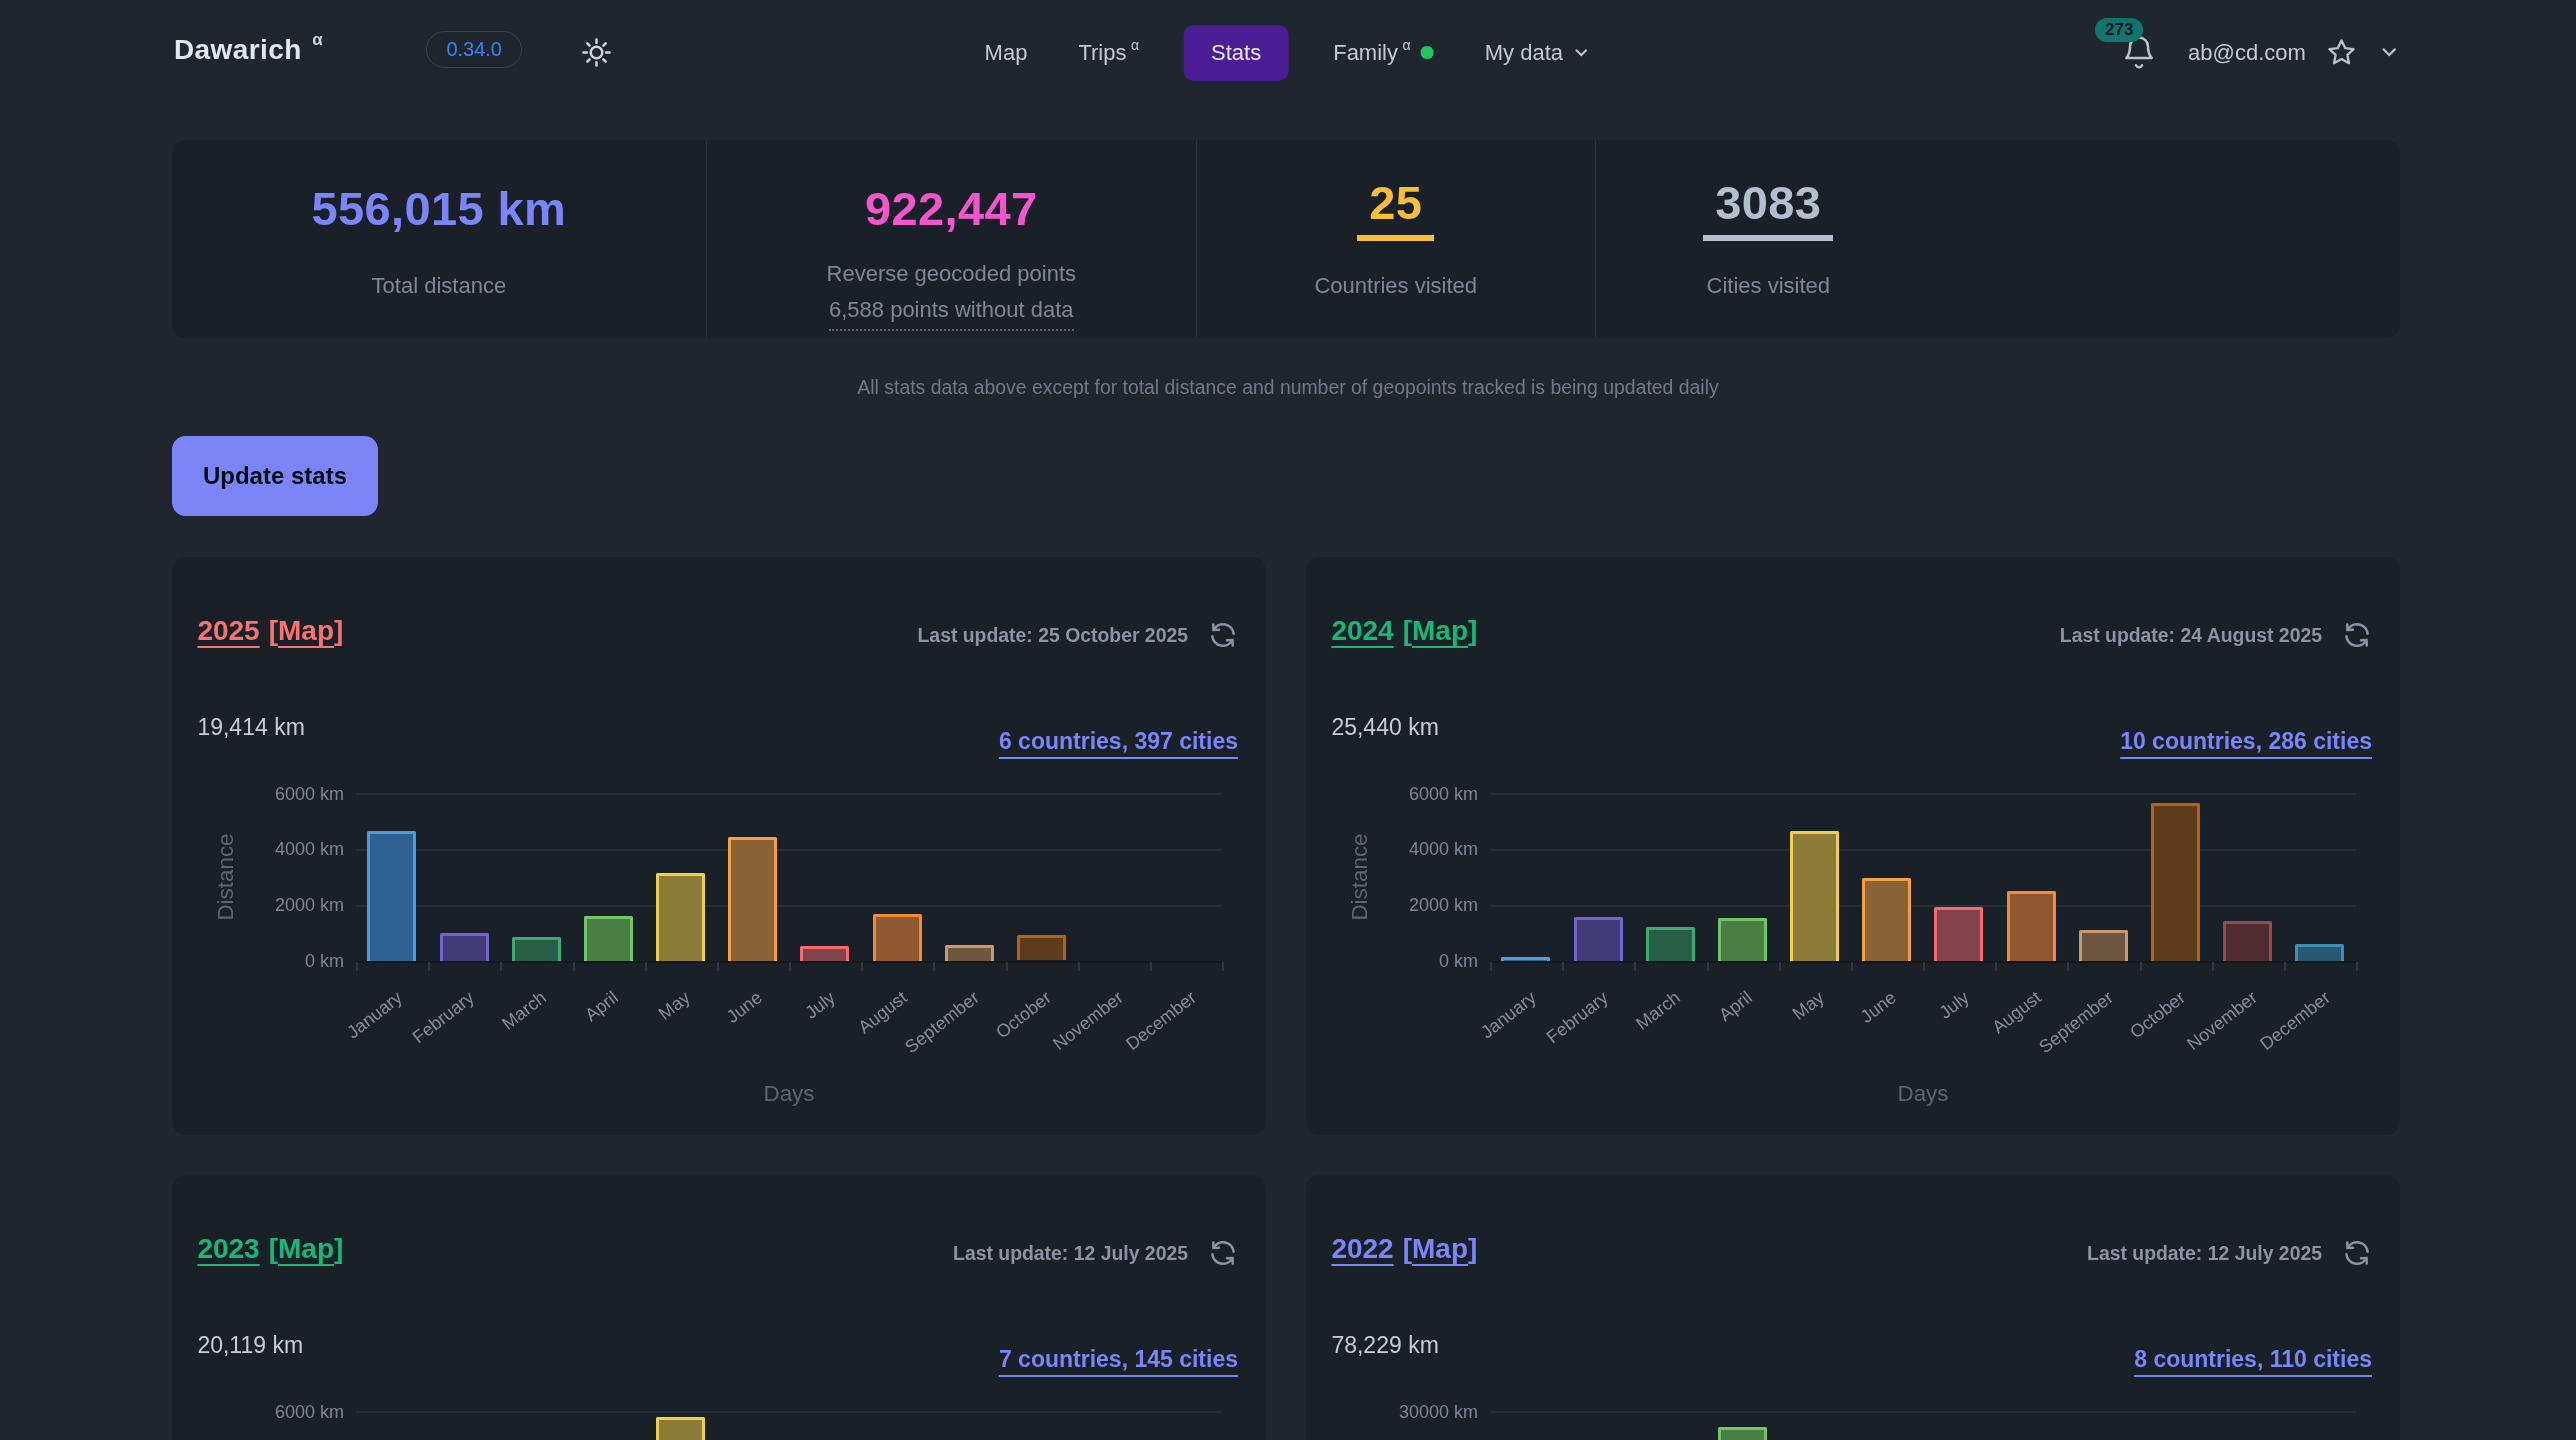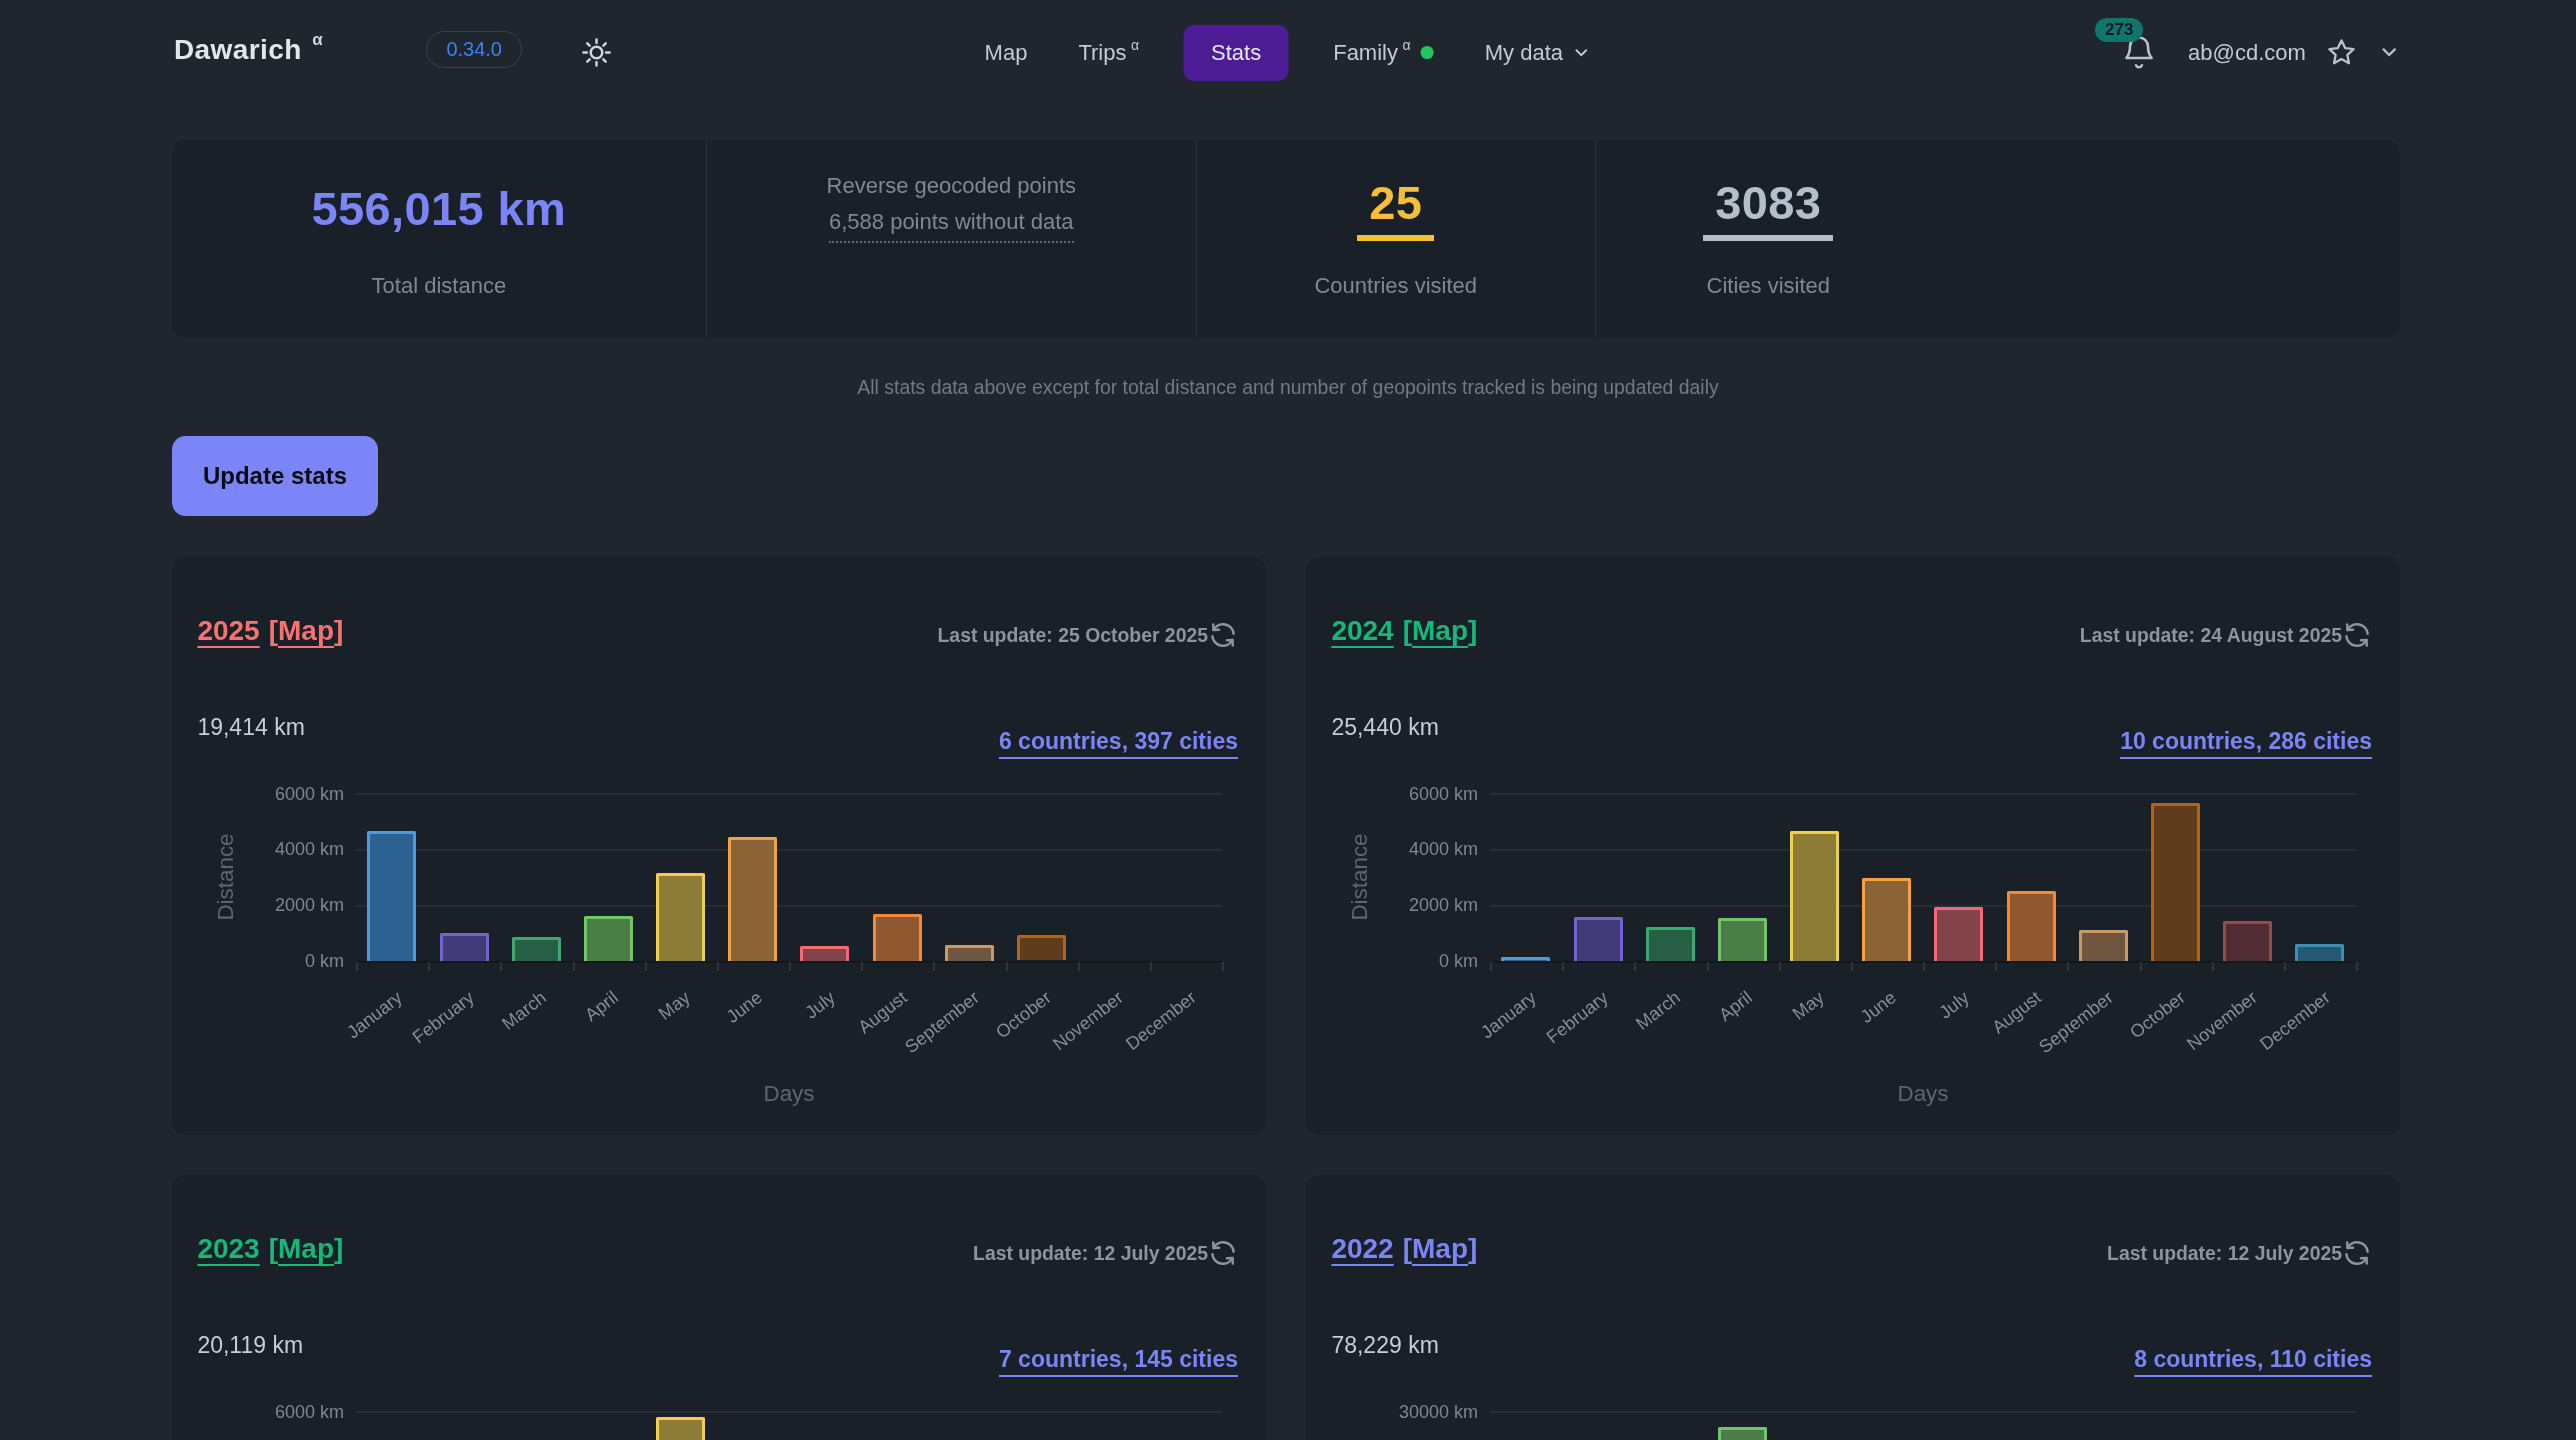--- a/index.html
+++ b/index.html
@@ -44,21 +44,21 @@
   .update-btn { position:absolute; left:172px; top:436px; width:206px; height:80px; background:#7b85f8; color:#070b12;
     border:none; border-radius:13.5px; font-size:24px; font-weight:bold; font-family:"Liberation Sans",sans-serif; cursor:pointer; }
   
   .ycard { position:absolute; width:1094px; height:578px; background:#1a2027; border-radius:13.5px; overflow:hidden; }
   .pos0 { left:172px;  top:557px; }
   .pos1 { left:1306px; top:557px; }
   .pos2 { left:172px;  top:1175px; }
   .pos3 { left:1306px; top:1175px; }
   .ytitle { position:absolute; left:25.4px; top:58px; font-size:28px; font-weight:bold; display:flex; gap:9px; cursor:pointer; }
   .ytitle a { text-decoration:underline; text-underline-offset:6px; text-decoration-thickness:2.2px; }
-  .lastupd { position:absolute; right:28px; top:63px; display:flex; align-items:center; gap:0; }
+  .lastupd { position:absolute; right:28px; top:63px; display:flex; align-items:center; gap:20px; }
   .lastupd-text { font-size:19.4px; font-weight:bold; color:#8b95a2; }
   .ydist { position:absolute; left:25.4px; top:117px; font-size:23px; color:#c6cdd6;margin-top:40px; }
   .ylink { position:absolute; right:28px; top:171px; font-size:23px; font-weight:bold; color:#7b85f8;
     text-decoration:underline; text-underline-offset:7.5px; text-decoration-thickness:1.5px; cursor:pointer; }
   
   .chart-host { position:absolute; inset:0; pointer-events:none; }
   .gridline { position:absolute; height:1.5px; background:#262d36; }
   .gridline.base { height:2.2px; background:#12171d; }
   .ytick-label { position:absolute; width:172px; text-align:right; font-size:18px; color:#7d8794; }
   .xtick { position:absolute; width:1.5px; height:9px; background:#2e353e; }
@@ -139,20 +139,23 @@
 </div>
 
 <div class="stats-panel">
   <div class="stat-cell c0">
     <div class="val-zone">
         <span class="stat-value" style="color: rgb(123, 133, 248);">556,015 km</span>
       </div>
     <span class="stat-label">Total distance</span>
   </div>
   <div class="stat-cell c2">
+    <div class="val-zone">
+        <span class="stat-value" style="color: rgb(244, 85, 206);">922,447</span>
+      </div>
     <span class="stat-label" style="margin-top:4.5px;">Reverse geocoded points</span>
     <span class="stat-sub">6,588 points without data</span>
   </div>
   <div class="stat-cell c3">
     <div class="val-zone">
         <span class="stat-value u-line" style="color: rgb(247, 190, 56);">25</span>
       </div>
     <span class="stat-label">Countries visited</span>
   </div>
   <div class="stat-cell c4">

